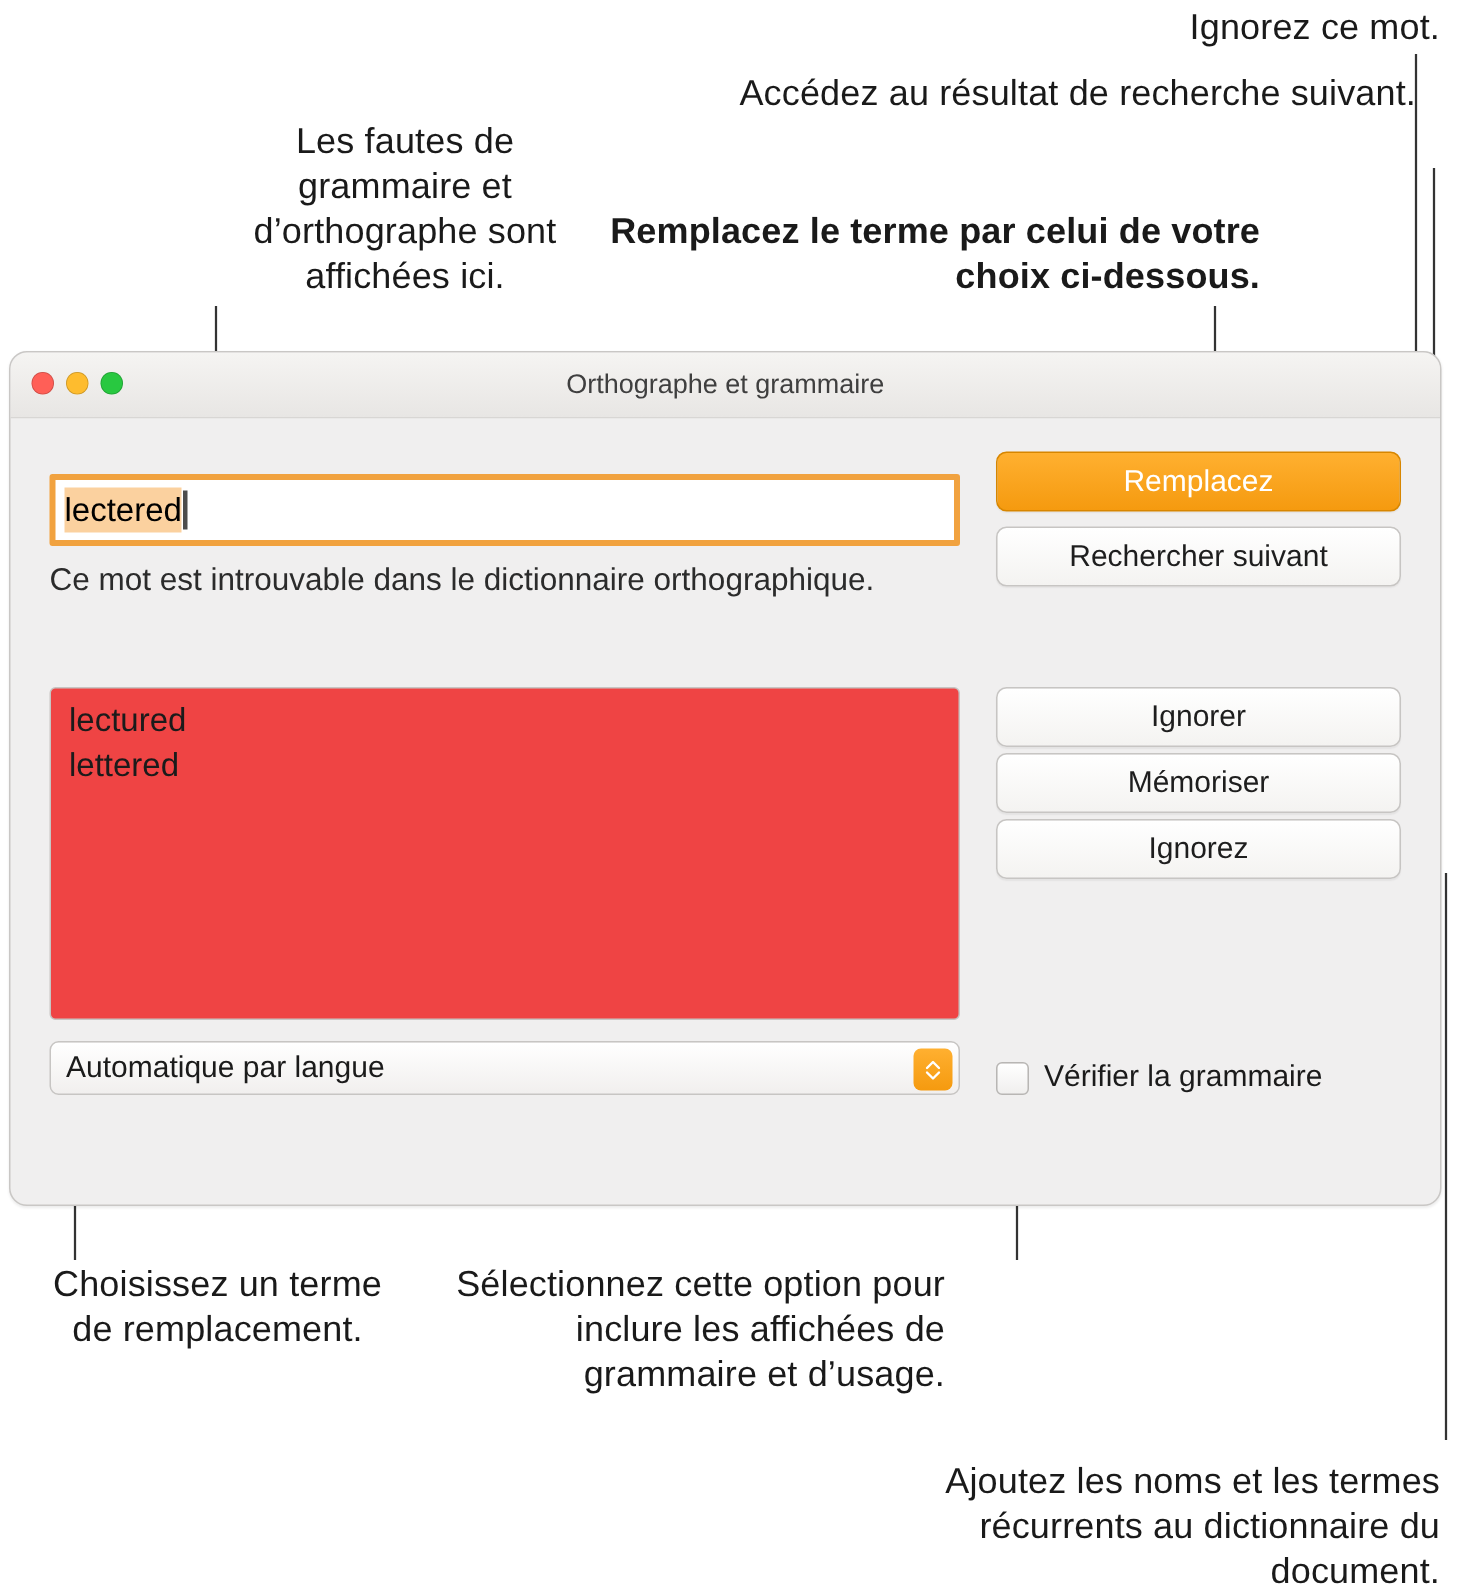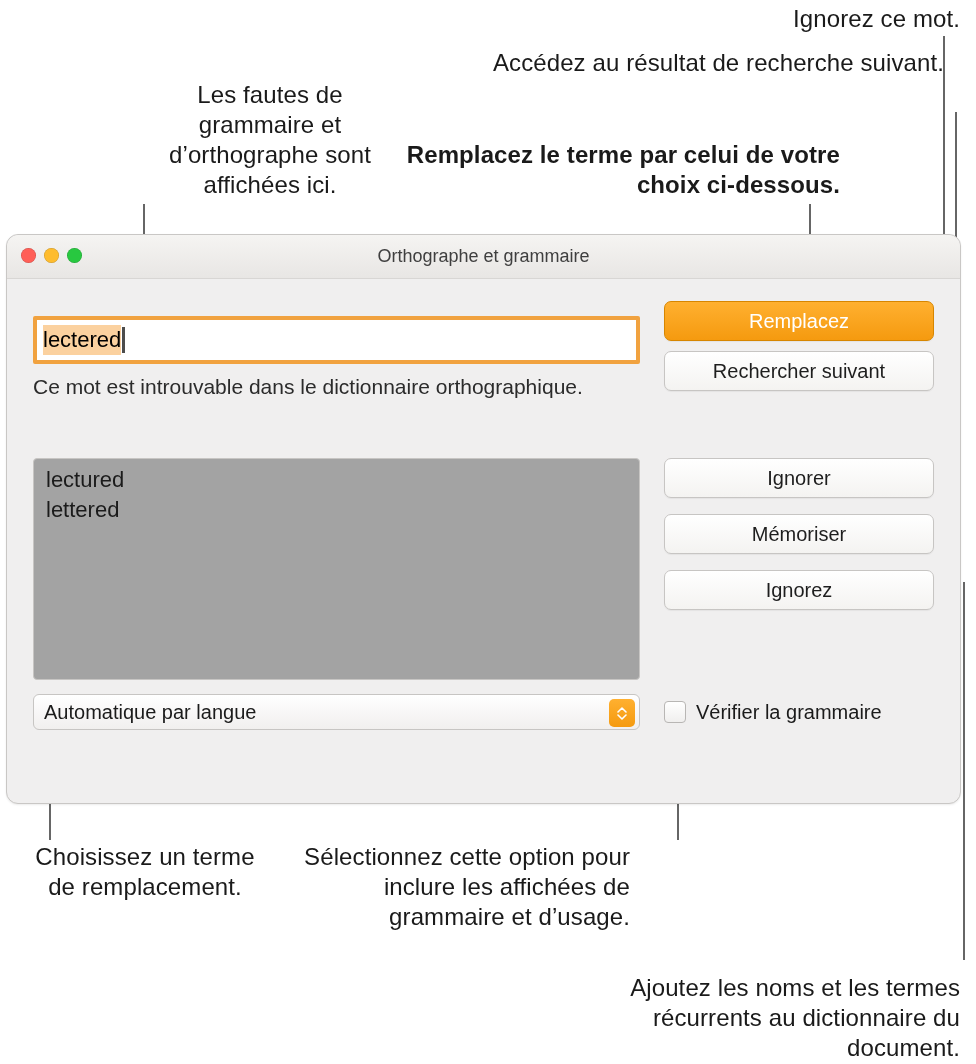--- a/index.html
+++ b/index.html
@@ -92,28 +92,28 @@
     .btn.primary {
       background: linear-gradient(#ffb030,#f59a0f);
       border:1px solid #d78600;
       color:#fff;
       font-weight:500;
     }
     .row2 { display:flex; gap:24px; margin-top:58px;}
     .sugg {
       flex:1;
       height: 222px;
-      background:#a3a3a3;
+      background:#ef4444;
       border:1px solid #c7c5c3;
       border-radius:4px;
       padding: 6px 12px;
     }
     .sugg .item { font-size:22px; color:#1b1b1b; padding:2px 0;}
-    .btn-col2 { width:270px; display:flex; flex-direction:column; gap:16px;}
-    .row3 { display:flex; gap:24px; margin-top:14px; align-items:center;}
+    .btn-col2 { width:270px; display:flex; flex-direction:column; gap:4px;}
+    .row3 { display:flex; gap:24px; margin-top:14px; align-items:flex-end;}
     .lang {
       flex:1;
       height:36px;
       background:linear-gradient(#ffffff,#f1efee);
       border:1px solid #c7c5c3;
       border-radius:6px;
       display:flex; align-items:center;
       padding:0 10px;
       font-size:20px;
       position:relative;

